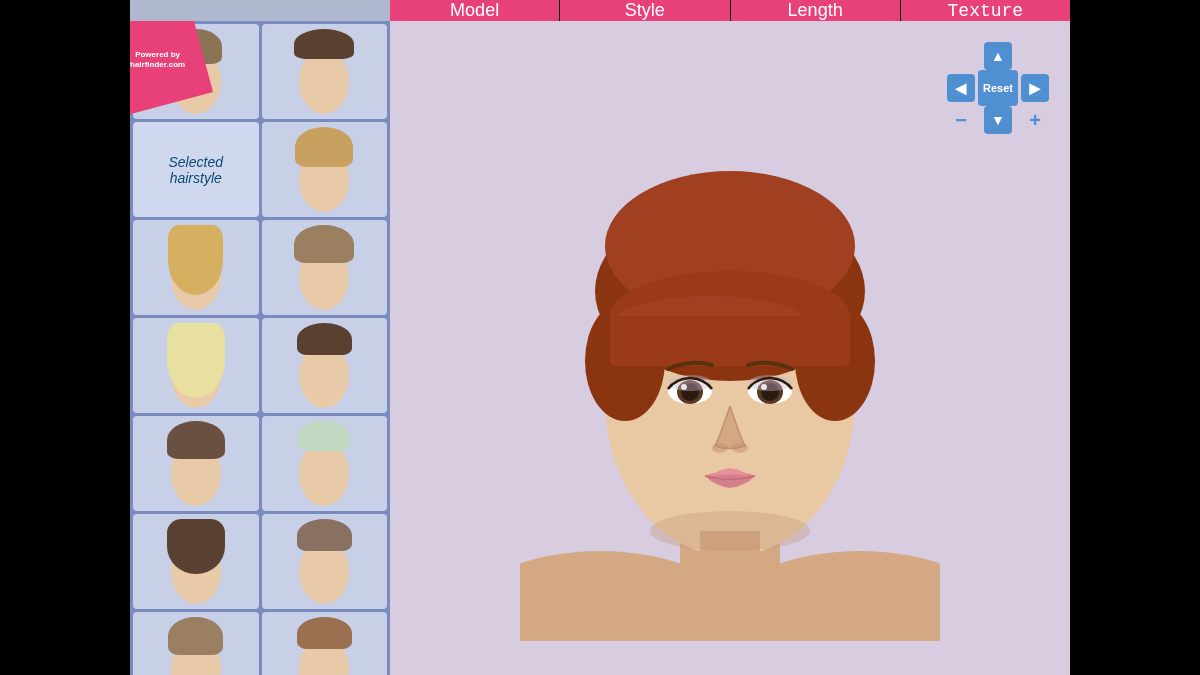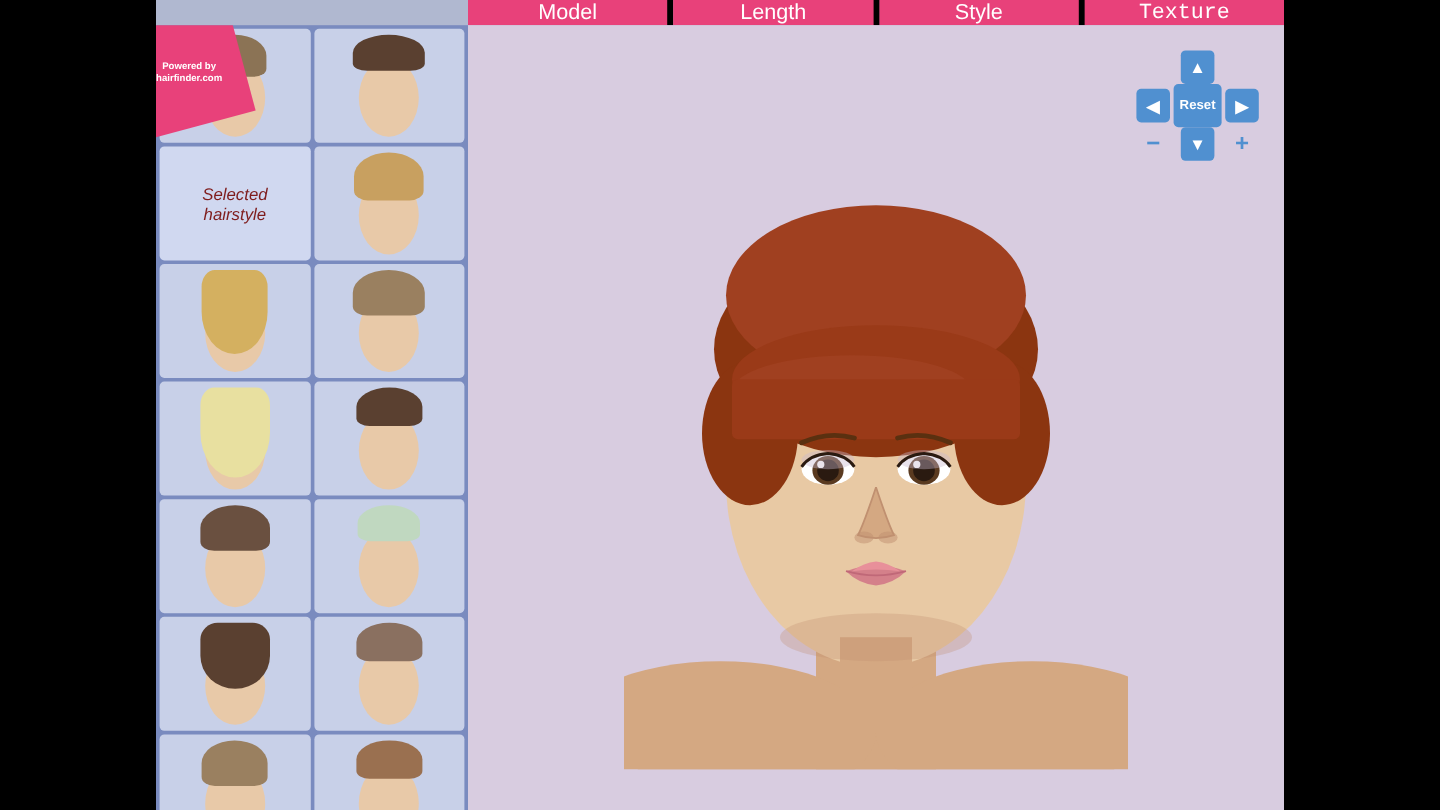--- a/index.html
+++ b/index.html
@@ -31,21 +31,21 @@
     .nav-tab {
       flex: 1;
       display: flex;
       align-items: center;
       justify-content: center;
       background: #e8417a;
       color: white;
       font-size: 18px;
       font-weight: 500;
       cursor: pointer;
-      border-right: 5px solid #000000;
+      border-right: 1px solid #000000;
     }
     .nav-tab:last-child { border-right: none; font-family: Liberation Mono, monospace; }
     
     #main-area {
       display: flex;
       flex: 1;
     }
     
     #sidebar {
       width: 260px;
@@ -94,21 +94,21 @@
       align-items: center;
       justify-content: center;
       cursor: pointer;
       overflow: hidden;
       position: relative;
     }
     .hair-item.selected-item {
       background: #d0d8f0;
     }
     .selected-label {
-      color: #7f1d1d;
+      color: #0c4a6e;
       font-size: 14px;
       text-align: center;
       font-style: italic;
     }
     
     .hair-thumb {
       width: 70px;
       height: 85px;
       position: relative;
       display: flex;
@@ -196,22 +196,22 @@
     .t11 { background: #8a7060; top: 0; width: 55px; height: 32px; }
     .t12 { background: #9a8060; top: 0; width: 55px; height: 38px; }
   </style>
 </head>
 <body>
 
 <div id="app">
 
   <div id="top-nav">
     <div class="nav-tab">Model</div>
+    <div class="nav-tab">Style</div>
     <div class="nav-tab">Length</div>
-    <div class="nav-tab">Style</div>
     <div class="nav-tab">Texture</div>
   </div>
 
   <div id="main-area">
 
     <div id="sidebar">
 
       <div id="powered-by">
         <div id="powered-by-text" style="white-space:pre-line; font-size:8px; color:white; font-weight:bold; transform:rotate(15deg); text-align:center;">Powered by
 hairfinder.com</div>

